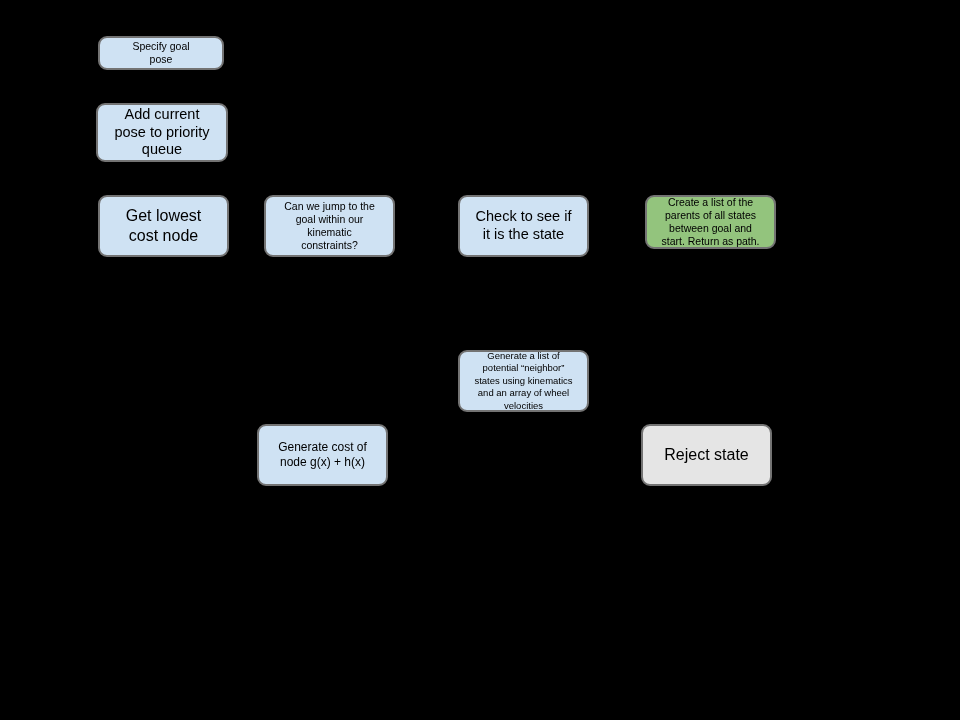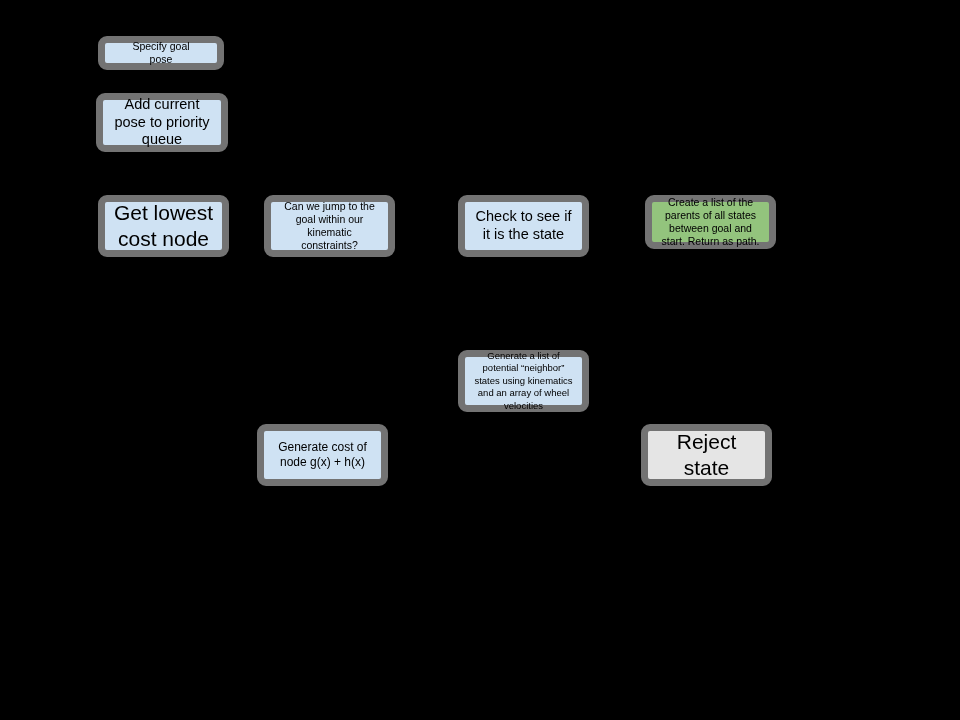--- a/index.html
+++ b/index.html
@@ -22,44 +22,44 @@
     background: #000000;
   }
   .node {
     position: absolute;
     box-sizing: border-box;
     display: flex;
     align-items: center;
     justify-content: center;
     text-align: center;
     border-radius: 9px;
-    border: 7px solid #737373;
+    border: 2px solid #737373;
     color: #000000;
     line-height: 1.18;
     padding: 2px 4px;
     white-space: pre-line;
     user-select: none;
   }
   .fill-blue  { background: #cfe2f3; }
   .fill-green { background: #93c47d; }
   .fill-red   { background: #e5e5e5; }
 
   .fs-xs  { font-size: 9.5px;  line-height: 1.30; margin-top: 41px; }
   .fs-sm  { font-size: 10.5px; line-height: 1.26; }
   .fs-md  { font-size: 12px;   line-height: 1.24; }
   .fs-lg  { font-size: 14.5px; line-height: 1.22; }
-  .fs-xl  { font-size: 21px;   line-height: 1.22; }
+  .fs-xl  { font-size: 16px;   line-height: 1.22; }
 </style>
 </head>
 <body style="background: rgb(0, 0, 0);">
 
 <div id="canvas" style="background: rgb(0, 0, 0);">
     <div class="node fill-blue fs-sm" style="left: 98px; top: 36px; width: 126px; height: 34px;">Specify goal
 pose</div>
-    <div class="node fill-blue fs-lg" style="left: 96px; top: 93px; width: 132px; height: 59px;">Add current
+    <div class="node fill-blue fs-lg" style="left: 96px; top: 103px; width: 132px; height: 59px;">Add current
 pose to priority
 queue</div>
     <div class="node fill-blue fs-xl" style="left: 98px; top: 195px; width: 131px; height: 62px;">Get lowest
 cost node</div>
     <div class="node fill-blue fs-sm" style="left: 264px; top: 195px; width: 131px; height: 62px;">Can we jump to the
 goal within our
 kinematic
 constraints?</div>
     <div class="node fill-blue fs-lg" style="left: 458px; top: 195px; width: 131px; height: 62px;">Check to see if
 it is the state</div>

